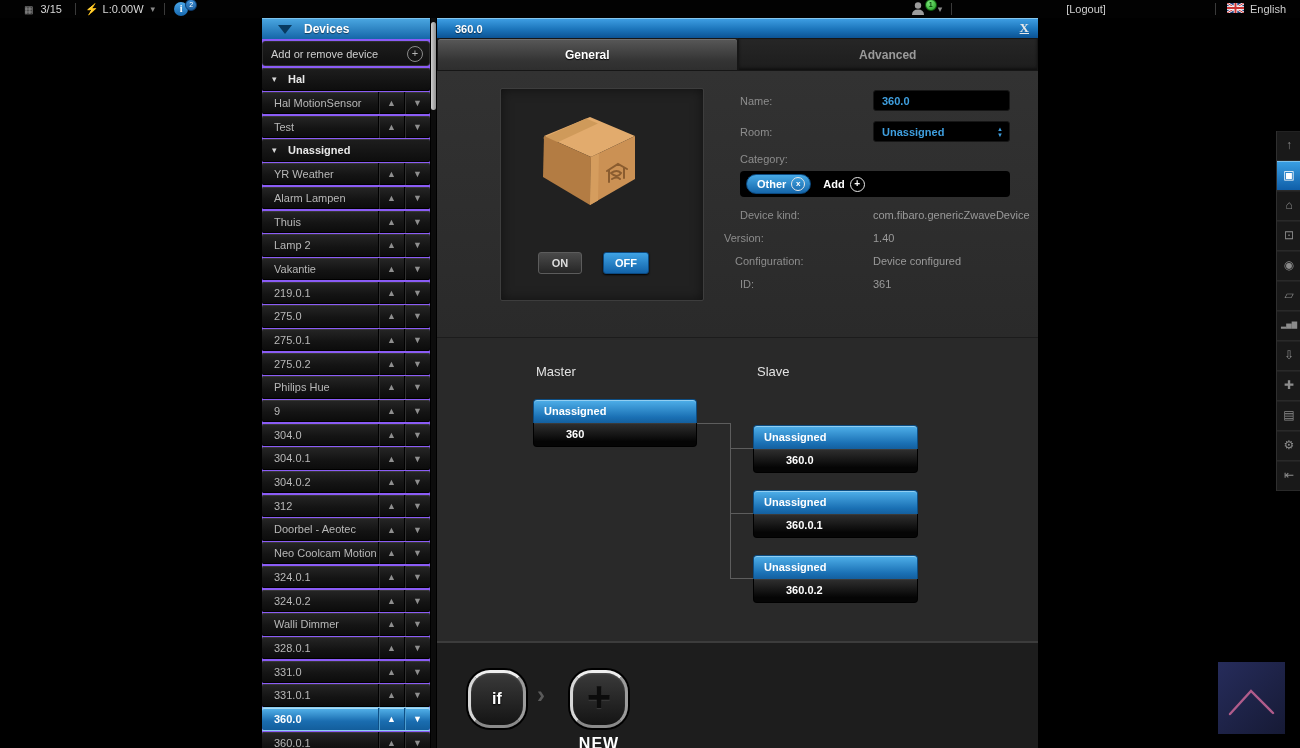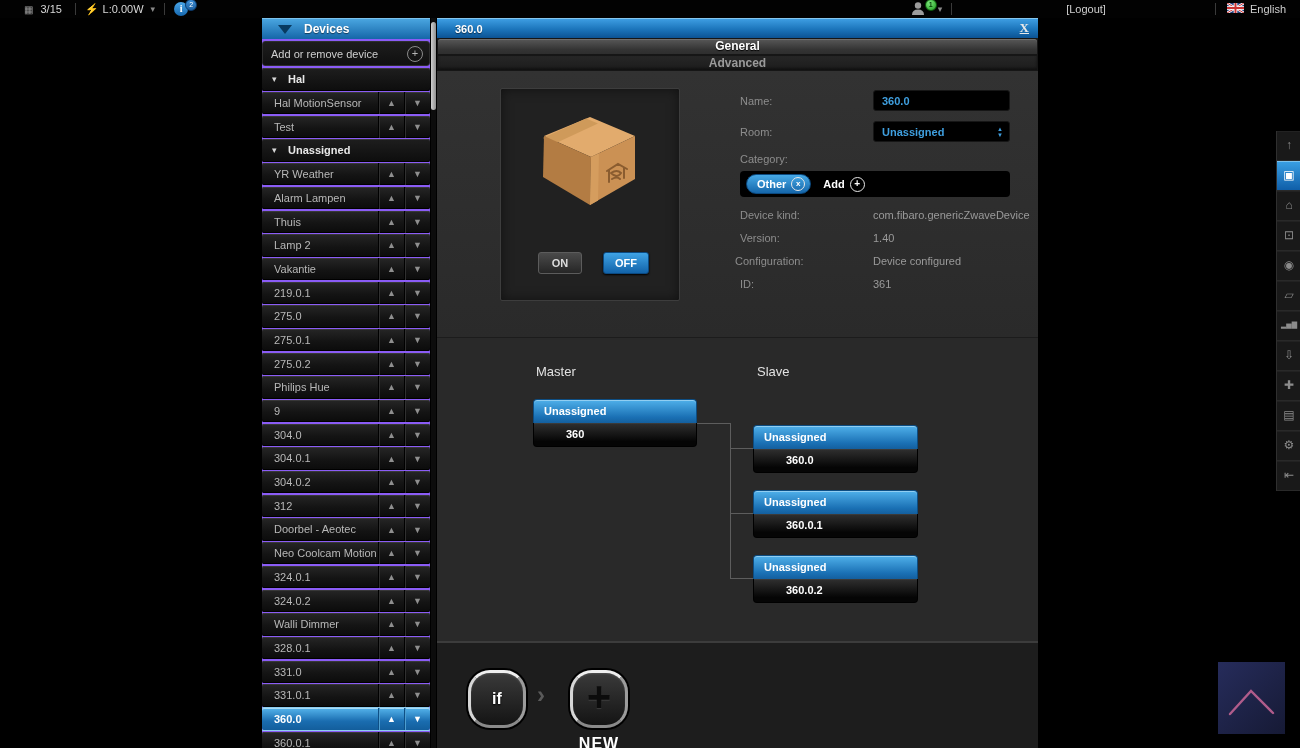--- a/index.html
+++ b/index.html
@@ -67,31 +67,31 @@
   .sb-thumb{position:absolute;left:0;top:4px;width:5px;height:88px;border-radius:3px;
     background:linear-gradient(90deg,#d0d0d0,#8f8f8f);}
 
   
   .dialog{position:absolute;left:437px;top:18px;width:601px;height:730px;background:#2c2c2c;}
   .dlg-title{position:absolute;left:0;top:0;width:100%;height:20px;
     background:linear-gradient(#3d9de2 0%,#1b74ba 55%,#0c5394 100%);border-top:1px solid #85c6ee;box-sizing:border-box;}
   .dlg-title-label{position:absolute;left:18px;top:0;line-height:20px;color:#fff;font-weight:bold;font-size:11px;text-shadow:0 1px 1px rgba(0,0,0,.5);}
   .dlg-close{position:absolute;right:9px;top:1px;color:#e8e8e8;font-weight:bold;font-size:13px;cursor:pointer;
     text-decoration:underline;font-family:"Liberation Serif",serif;}
-  .tabs{position:absolute;left:0;top:20px;width:100%;height:33px;display:flex;background:#1b1b1b;flex-direction:column;}
+  .tabs{position:absolute;left:0;top:20px;width:100%;height:33px;display:flex;background:#1b1b1b;}
   .tab{flex:1;display:flex;align-items:center;justify-content:center;font-size:12px;font-weight:bold;cursor:pointer;
     border:1px solid #161616;box-sizing:border-box;}
   .tab.active{background:linear-gradient(#585858,#343434 70%,#2e2e2e);color:#fff;
     border-radius:3px 3px 0 0;box-shadow:inset 0 1px 0 #6e6e6e;text-shadow:0 1px 1px #000;}
   .tab.inactive{background:linear-gradient(#262626,#1d1d1d);color:#9a9a9a;box-shadow:inset 0 -2px 3px rgba(0,0,0,.45);}
 
   .tabcontent{position:absolute;left:0;top:53px;width:100%;height:266px;
     background:linear-gradient(#323232,#2a2a2a);}
   .device-panel{position:absolute;left:63px;top:17px;width:178px;height:211px;background:#212121;
-    border:1px solid #3d3d3d;border-radius:2px;box-shadow:inset 0 0 12px rgba(0,0,0,.5);}
+    border:1px solid #3d3d3d;border-radius:2px;box-shadow:inset 0 0 12px rgba(0,0,0,.5);padding-left:24px;}
   .box-art{position:absolute;left:28px;top:22px;}
   .btn{position:absolute;height:22px;border-radius:3px;font-size:11px;font-weight:bold;color:#fff;
     display:flex;align-items:center;justify-content:center;cursor:pointer;box-sizing:border-box;}
   .btn-on{left:37px;top:163px;width:44px;background:linear-gradient(#4a4a4a,#262626);
     border:1px solid #5c5c5c;color:#ddd;}
   .btn-off{left:102px;top:163px;width:46px;background:linear-gradient(#3fa3e5,#1263a9);
     border:1px solid #0b4a82;box-shadow:0 1px 2px #000;}
 
   .fld-label{position:absolute;color:#8d8d8d;font-size:11px;}
   .fld-value{position:absolute;color:#9a9a9a;font-size:11px;}
@@ -448,21 +448,21 @@
       </div>
       <div class="cat-add">
         <span class="cat-add-label">Add</span>
         <span class="circle-plus">+</span>
       </div>
     </div>
 
     <div class="fld-label" style="left:303px;top:138px;">Device kind:</div>
     <div class="fld-value" style="left:436px;top:138px;">com.fibaro.genericZwaveDevice</div>
 
-    <div class="fld-label" style="left:303px;top:161px;">Version:</div>
+    <div class="fld-label" style="left:287px;top:161px;">Version:</div>
     <div class="fld-value" style="left:436px;top:161px;">1.40</div>
 
     <div class="fld-label" style="left:298px;top:184px;">Configuration:</div>
     <div class="fld-value" style="left:436px;top:184px;">Device configured</div>
 
     <div class="fld-label" style="left:303px;top:207px;">ID:</div>
     <div class="fld-value" style="left:436px;top:207px;">361</div>
   </div>
 
   <div class="assoc">

